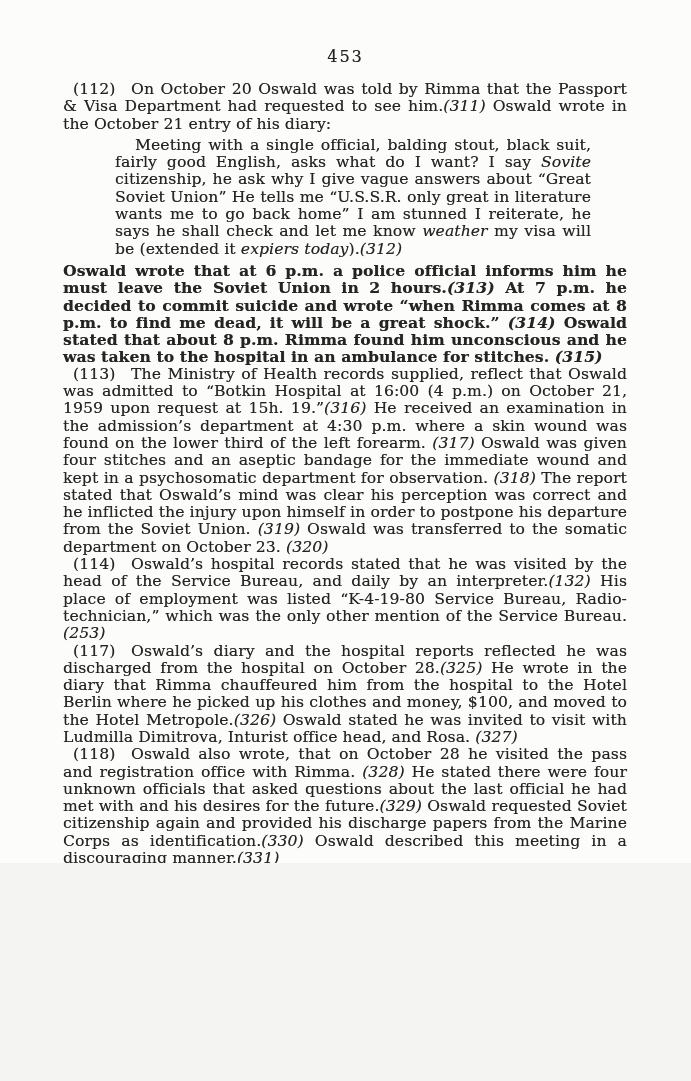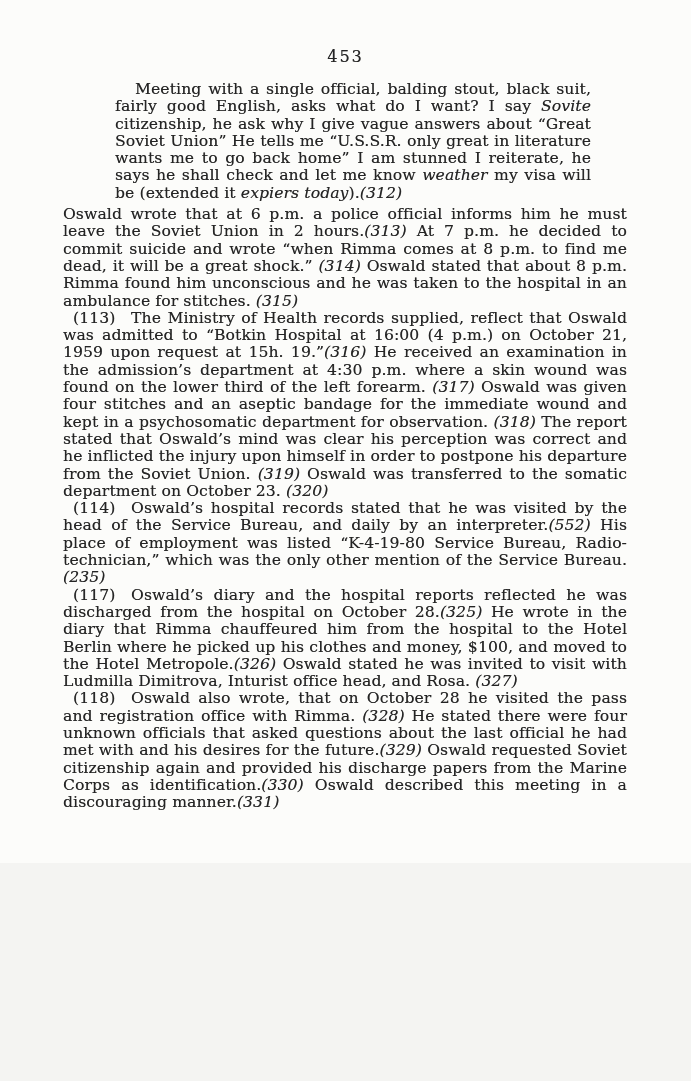--- a/index.html
+++ b/index.html
@@ -32,33 +32,35 @@
     line-height: 17.3px;
     letter-spacing: 0.15px;
     text-align: justify;
   }
   .para {
     margin: 0;
     text-indent: 10px;
   }
   .para.flush {
     text-indent: 0;
+    font-weight: bold;
   }
   blockquote.quote {
     margin: 4px 36px 4px 52px;
     text-indent: 20px;
   }
   i { font-style: italic; }
 </style>
 </head>
 <body>
 
 <div class="page">
   <div class="page-number">453</div>
   <div class="content">
+    <p class="para">(112) On October 20 Oswald was told by Rimma that the Passport &amp; Visa Department had requested to see him.<i>(311)</i> Oswald wrote in the October 21 entry of his diary:</p>
     <blockquote class="quote">Meeting with a single official, balding stout, black suit, fairly good English, asks what do I want? I say <i>Sovite</i> citizenship, he ask why I give vague answers about “Great Soviet Union” He tells me “U.S.S.R. only great in literature wants me to go back home” I am stunned I reiterate, he says he shall check and let me know <i>weather</i> my visa will be (extended it <i>expiers today</i>).<i>(312)</i></blockquote>
     <p class="para flush">Oswald wrote that at 6 p.m. a police official informs him he must leave the Soviet Union in 2 hours.<i>(313)</i> At 7 p.m. he decided to commit suicide and wrote “when Rimma comes at 8 p.m. to find me dead, it will be a great shock.” <i>(314)</i> Oswald stated that about 8 p.m. Rimma found him unconscious and he was taken to the hospital in an ambulance for stitches. <i>(315)</i></p>
     <p class="para">(113) The Ministry of Health records supplied, reflect that Oswald was admitted to “Botkin Hospital at 16:00 (4 p.m.) on October 21, 1959 upon request at 15h. 19.”<i>(316)</i> He received an examination in the admission’s department at 4:30 p.m. where a skin wound was found on the lower third of the left forearm. <i>(317)</i> Oswald was given four stitches and an aseptic bandage for the immediate wound and kept in a psychosomatic department for observation. <i>(318)</i> The report stated that Oswald’s mind was clear his perception was correct and he inflicted the injury upon himself in order to postpone his departure from the Soviet Union. <i>(319)</i> Oswald was transferred to the somatic department on October 23. <i>(320)</i></p>
-    <p class="para">(114) Oswald’s hospital records stated that he was visited by the head of the Service Bureau, and daily by an interpreter.<i>(552)</i> His place of employment was listed “K-4-19-80 Service Bureau, Radio-technician,” which was the only other mention of the Service Bureau.<i>(235)</i></p>
+    <p class="para">(114) Oswald’s hospital records stated that he was visited by the head of the Service Bureau, and daily by an interpreter.<i>(132)</i> His place of employment was listed “K-4-19-80 Service Bureau, Radio-technician,” which was the only other mention of the Service Bureau.<i>(253)</i></p>
     <p class="para">(117) Oswald’s diary and the hospital reports reflected he was discharged from the hospital on October 28.<i>(325)</i> He wrote in the diary that Rimma chauffeured him from the hospital to the Hotel Berlin where he picked up his clothes and money, $100, and moved to the Hotel Metropole.<i>(326)</i> Oswald stated he was invited to visit with Ludmilla Dimitrova, Inturist office head, and Rosa. <i>(327)</i></p>
     <p class="para">(118) Oswald also wrote, that on October 28 he visited the pass and registration office with Rimma. <i>(328)</i> He stated there were four unknown officials that asked questions about the last official he had met with and his desires for the future.<i>(329)</i> Oswald requested Soviet citizenship again and provided his discharge papers from the Marine Corps as identification.<i>(330)</i> Oswald described this meeting in a discouraging manner.<i>(331)</i></p>
   </div>
 </div>
 
 </body></html>

